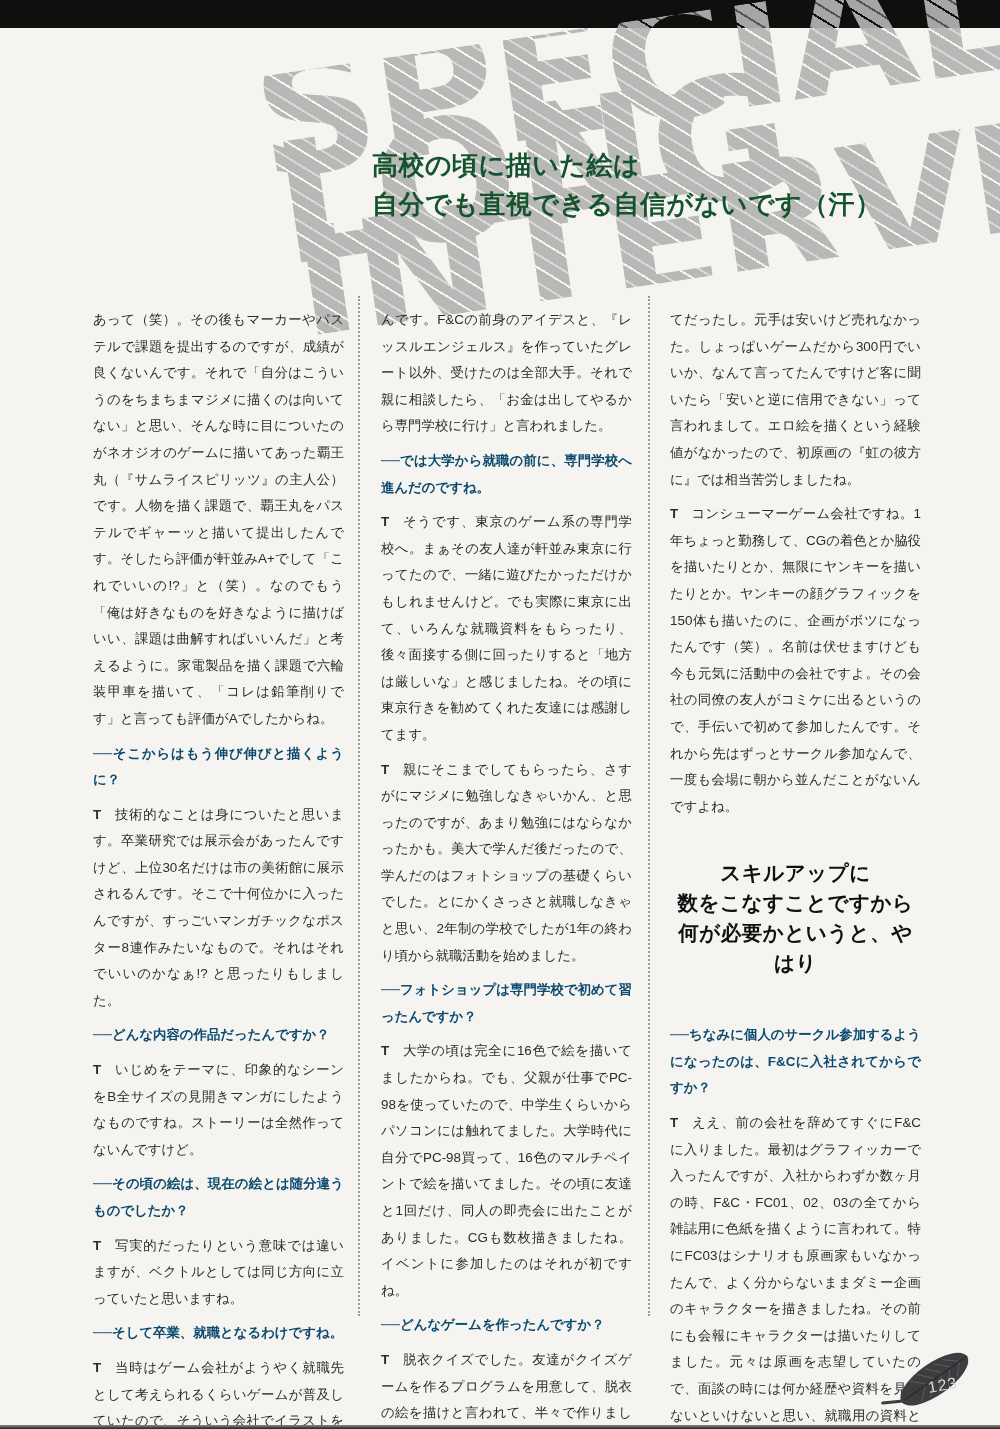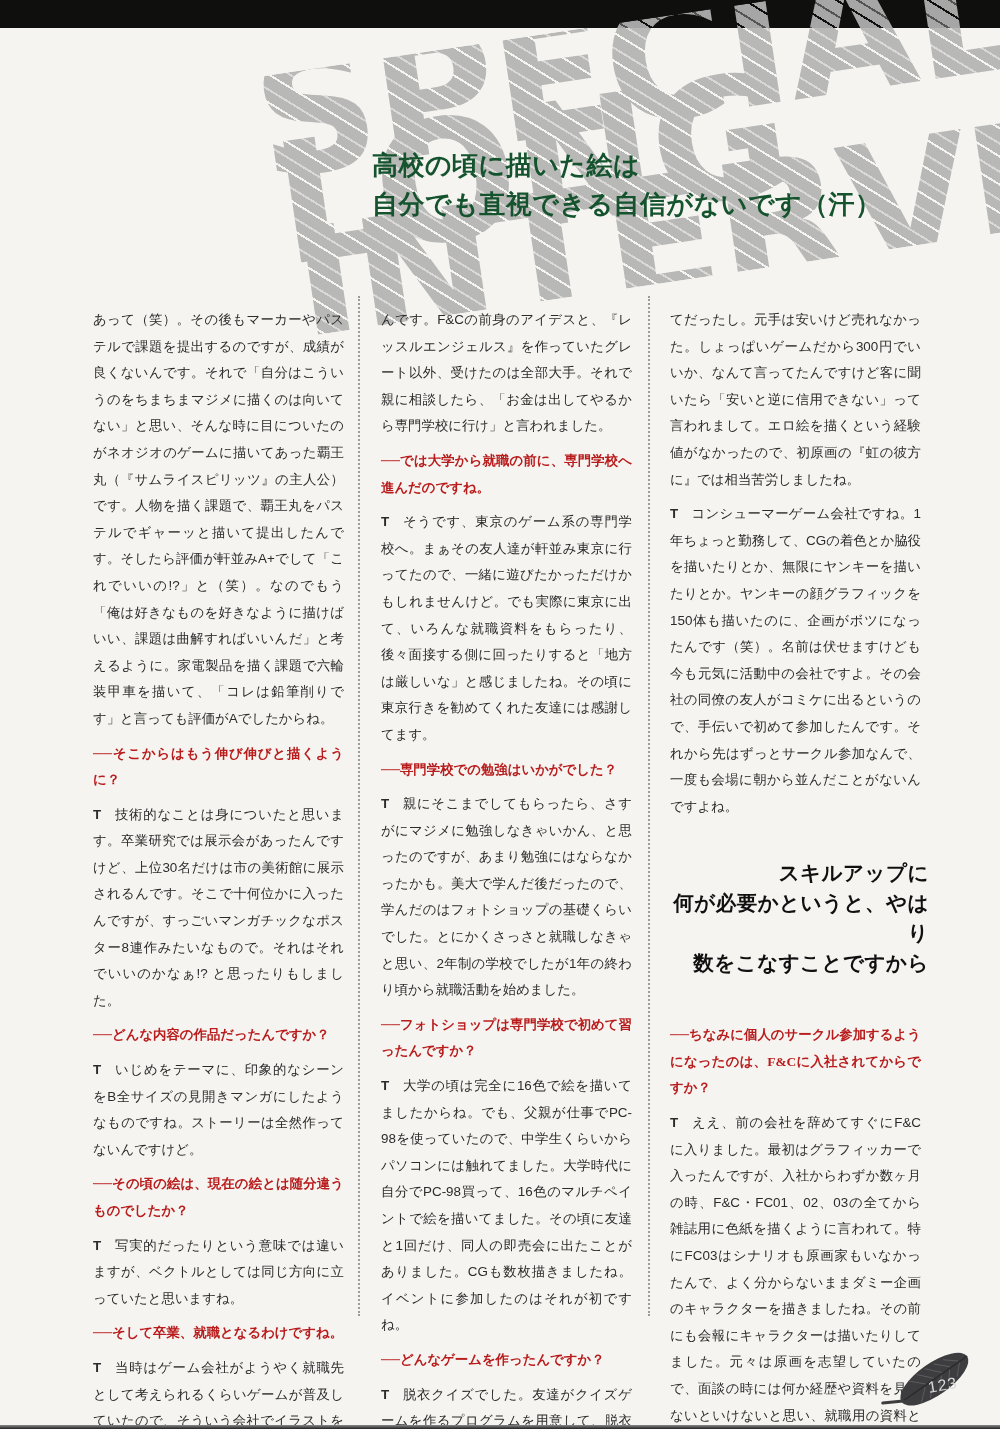--- a/index.html
+++ b/index.html
@@ -37,25 +37,25 @@
   }
   .col{
     position:absolute;top:299px;width:267px;z-index:3;
     font-size:13.4px;line-height:26.6px;color:#2b2b2b;
     text-align:justify;
   }
   .col-1{left:85px;}
   .col-2{left:373px;}
   .col-3{left:662px;}
   .col p{margin:8px;}
-  .col p.q{font-weight:bold;color:#b91c1c;font-family:Liberation Serif, serif;}
+  .col p.q{font-weight:bold;color:#0c4a6e;}
   .col .spk{font-weight:bold;margin-right:13px;}
   .subhead{
     font-weight:bold;font-size:20.5px;line-height:30px;
-    margin:38px 0 44px;color:#101010;text-align:right;letter-spacing:.5px;
+    margin:38px 12px 44px;color:#101010;text-align:center;letter-spacing:.5px;
   }
   .sep{
     position:absolute;top:296px;height:1020px;width:0;
     border-left:2px dotted #9b9b9b;z-index:2;
   }
   .sep-1{left:358px;}
   .sep-2{left:648px;}
   .feather{position:absolute;left:876px;top:1340px;z-index:4;}
 </style>
 </head>
@@ -83,36 +83,35 @@
     <p class="q">──その頃の絵は、現在の絵とは随分違うものでしたか？</p>
     <p class="a"><span class="spk">T</span>写実的だったりという意味では違いますが、ベクトルとしては同じ方向に立っていたと思いますね。</p>
     <p class="q">──そして卒業、就職となるわけですね。</p>
     <p class="a"><span class="spk">T</span>当時はゲーム会社がようやく就職先として考えられるくらいゲームが普及していたので、そういう会社でイラストを描けないかなぁと。実は兄もゲーム会社に勤めていたので、親を説得する土壌は整っていたんです。兄は絵描きではないのですが。ただ、ちょうどバブルが弾けた時期で、大学出だからと調子づいて大手を受けると全滅する</p>
   </div>
 <div class="sep sep-1"></div>
 <div class="col col-2">
     <p class="cont">んです。F&amp;Cの前身のアイデスと、『レッスルエンジェルス』を作っていたグレート以外、受けたのは全部大手。それで親に相談したら、「お金は出してやるから専門学校に行け」と言われました。</p>
     <p class="q">──では大学から就職の前に、専門学校へ進んだのですね。</p>
     <p class="a"><span class="spk">T</span>そうです、東京のゲーム系の専門学校へ。まぁその友人達が軒並み東京に行ってたので、一緒に遊びたかっただけかもしれませんけど。でも実際に東京に出て、いろんな就職資料をもらったり、後々面接する側に回ったりすると「地方は厳しいな」と感じましたね。その頃に東京行きを勧めてくれた友達には感謝してます。</p>
-    <p class="q">──専門学校での勉強はいかがでした？</p>
     <p class="a"><span class="spk">T</span>親にそこまでしてもらったら、さすがにマジメに勉強しなきゃいかん、と思ったのですが、あまり勉強にはならなかったかも。美大で学んだ後だったので、学んだのはフォトショップの基礎くらいでした。とにかくさっさと就職しなきゃと思い、2年制の学校でしたが1年の終わり頃から就職活動を始めました。</p>
     <p class="q">──フォトショップは専門学校で初めて習ったんですか？</p>
     <p class="a"><span class="spk">T</span>大学の頃は完全に16色で絵を描いてましたからね。でも、父親が仕事でPC-98を使っていたので、中学生くらいからパソコンには触れてました。大学時代に自分でPC-98買って、16色のマルチペイントで絵を描いてました。その頃に友達と1回だけ、同人の即売会に出たことがありました。CGも数枚描きましたね。イベントに参加したのはそれが初ですね。</p>
     <p class="q">──どんなゲームを作ったんですか？</p>
     <p class="a"><span class="spk">T</span>脱衣クイズでした。友達がクイズゲームを作るプログラムを用意して、脱衣の絵を描けと言われて、半々で作りました。</p>
     <p class="a"><span class="spk">T</span>いや、びっくりするくらい売れませんでしたね（笑）。お互いイベントに出るのも初め</p>
   </div>
 <div class="sep sep-2"></div>
 <div class="col col-3">
     <p class="cont">てだったし。元手は安いけど売れなかった。しょっぱいゲームだから300円でいいか、なんて言ってたんですけど客に聞いたら「安いと逆に信用できない」って言われまして。エロ絵を描くという経験値がなかったので、初原画の『虹の彼方に』では相当苦労しましたね。</p>
     <p class="a"><span class="spk">T</span>コンシューマーゲーム会社ですね。1年ちょっと勤務して、CGの着色とか脇役を描いたりとか、無限にヤンキーを描いたりとか。ヤンキーの顔グラフィックを150体も描いたのに、企画がボツになったんです（笑）。名前は伏せますけども今も元気に活動中の会社ですよ。その会社の同僚の友人がコミケに出るというので、手伝いで初めて参加したんです。それから先はずっとサークル参加なんで、一度も会場に朝から並んだことがないんですよね。</p>
     <div class="subhead">
       <div>スキルアップに</div>
+      <div>数をこなすことですから</div>
       <div>何が必要かというと、やはり</div>
-      <div>数をこなすことですから</div>
     </div>
     <p class="q">──ちなみに個人のサークル参加するようになったのは、F&amp;Cに入社されてからですか？</p>
     <p class="a"><span class="spk">T</span>ええ、前の会社を辞めてすぐにF&amp;Cに入りました。最初はグラフィッカーで入ったんですが、入社からわずか数ヶ月の時、F&amp;C・FC01、02、03の全てから雑誌用に色紙を描くように言われて。特にFC03はシナリオも原画家もいなかったんで、よく分からないままダミー企画のキャラクターを描きましたね。その前にも会報にキャラクターは描いたりしてました。元々は原画を志望していたので、面談の時には何か経歴や資料を見せないといけないと思い、就職用の資料とは別にプライベートで描いた絵を提出していた</p>
   </div>
 
 <div class="feather">
   <svg width="120" height="95" viewBox="0 0 120 95">
     <g transform="translate(60,38) rotate(55)">
       <ellipse cx="0" cy="2" rx="16" ry="40" fill="#3d3d40"></ellipse>
       <path d="M0,-38 L0,40" stroke="#2c2c2e" stroke-width="1.5" fill="none"></path>

